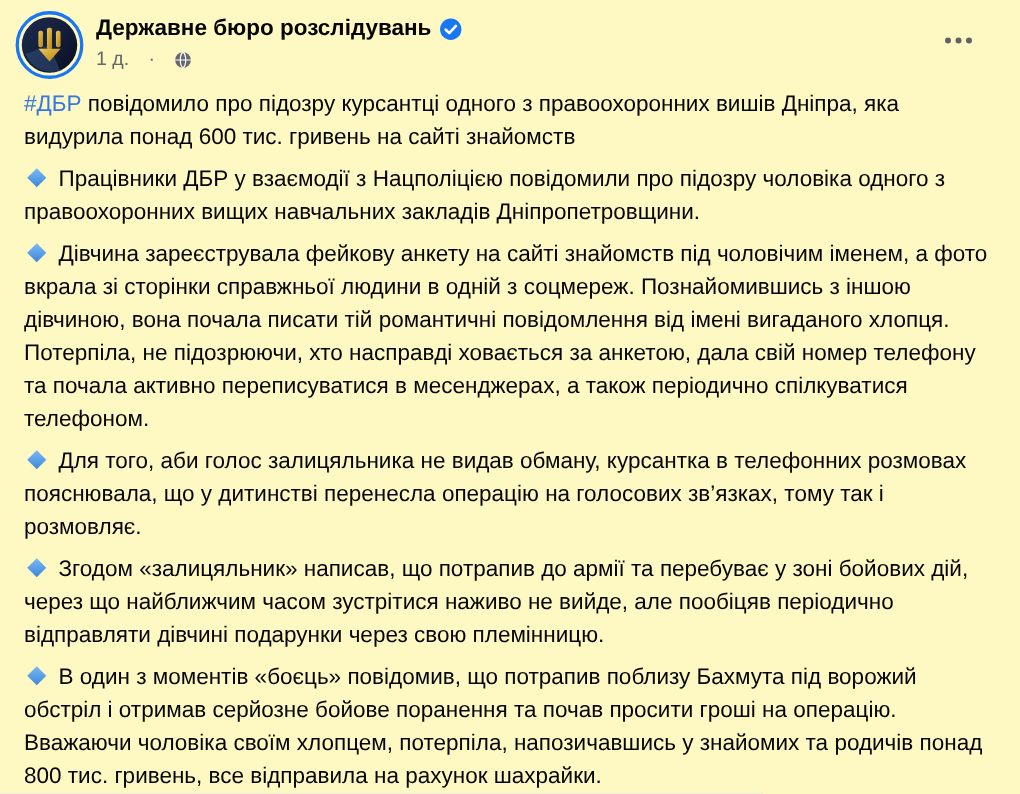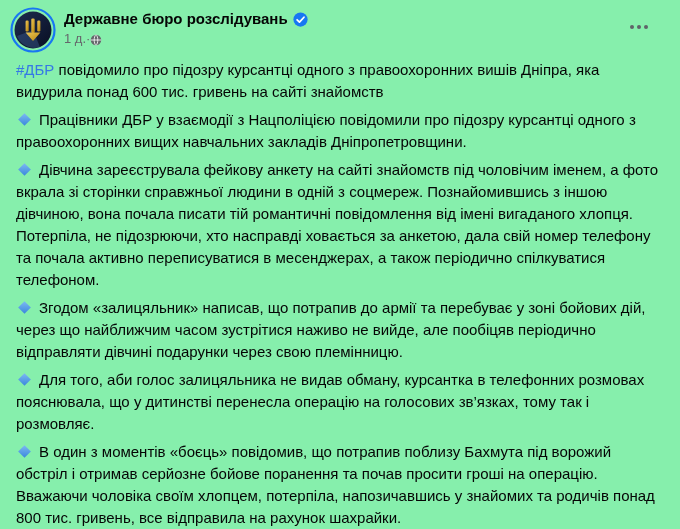--- a/index.html
+++ b/index.html
@@ -3,21 +3,21 @@
 <meta charset="utf-8">
 <style>
   * { margin: 0; padding: 0; box-sizing: border-box; }
   html, body { background: #e4e6eb; }
   body { font-family: "Liberation Sans", "DejaVu Sans", sans-serif; }
 
   .post {
     position: relative;
     width: 680px;
     height: 529px;
-    background: #86efac;
+    background: #fef9c3;
     overflow: hidden;
     color: #050505;
   }
 
   
   .header {
     display: flex;
     align-items: flex-start;
     padding: 7px 16px 2px 10px;
   }
@@ -33,21 +33,21 @@
     font-size: 15px;
     font-weight: 700;
     color: #050505;
     line-height: 20px;
     cursor: pointer;
   }
   .badge { display: inline-flex; align-items: center; }
   .meta-row {
     display: flex;
     align-items: center;
-    gap: 0;
+    gap: 13px;
     margin-top: 2px;
     font-size: 13px;
     color: #65676b;
     line-height: 16px;
   }
   .meta-row .sep { color: #65676b; }
   .globe { display: inline-flex; align-items: center; margin-top: 1px; }
 
   .menu {
     position: absolute;
@@ -146,26 +146,26 @@
         <i></i>
         <i></i>
     </div>
   </div>
 
   <div class="body">
     <p class="para intro"><a class="hashtag" href="#">#ДБР</a><span> повідомило про підозру курсантці одного з правоохоронних вишів Дніпра, яка видурила понад 600 тис. гривень на сайті знайомств</span></p>
 
     <div>
 
-        <p class="para bullet"><span class="diamond"></span><span>Працівники ДБР у взаємодії з Нацполіцією повідомили про підозру курсантці одного з правоохоронних вищих навчальних закладів Дніпропетровщини.</span></p>
+        <p class="para bullet"><span class="diamond"></span><span>Працівники ДБР у взаємодії з Нацполіцією повідомили про підозру чоловіка одного з правоохоронних вищих навчальних закладів Дніпропетровщини.</span></p>
 
         <p class="para bullet"><span class="diamond"></span><span>Дівчина зареєструвала фейкову анкету на сайті знайомств під чоловічим іменем, а фото вкрала зі сторінки справжньої людини в одній з соцмереж. Познайомившись з іншою дівчиною, вона почала писати тій романтичні повідомлення від імені вигаданого хлопця. Потерпіла, не підозрюючи, хто насправді ховається за анкетою, дала свій номер телефону та почала активно переписуватися в месенджерах, а також періодично спілкуватися телефоном.</span></p>
 
+        <p class="para bullet"><span class="diamond"></span><span>Для того, аби голос залицяльника не видав обману, курсантка в телефонних розмовах пояснювала, що у дитинстві перенесла операцію на голосових зв’язках, тому так і розмовляє.</span></p>
+
         <p class="para bullet"><span class="diamond"></span><span>Згодом «залицяльник» написав, що потрапив до армії та перебуває у зоні бойових дій, через що найближчим часом зустрітися наживо не вийде, але пообіцяв періодично відправляти дівчині подарунки через свою племінницю.</span></p>
-
-        <p class="para bullet"><span class="diamond"></span><span>Для того, аби голос залицяльника не видав обману, курсантка в телефонних розмовах пояснювала, що у дитинстві перенесла операцію на голосових зв’язках, тому так і розмовляє.</span></p>
 
 
         <p class="para bullet"><span class="diamond"></span><span>В один з моментів «боєць» повідомив, що потрапив поблизу Бахмута під ворожий обстріл і отримав серйозне бойове поранення та почав просити гроші на операцію. Вважаючи чоловіка своїм хлопцем, потерпіла, напозичавшись у знайомих та родичів понад 800 тис. гривень, все відправила на рахунок шахрайки.</span></p>
       </div>
   </div>
 
 </div>
 
 </body></html>

